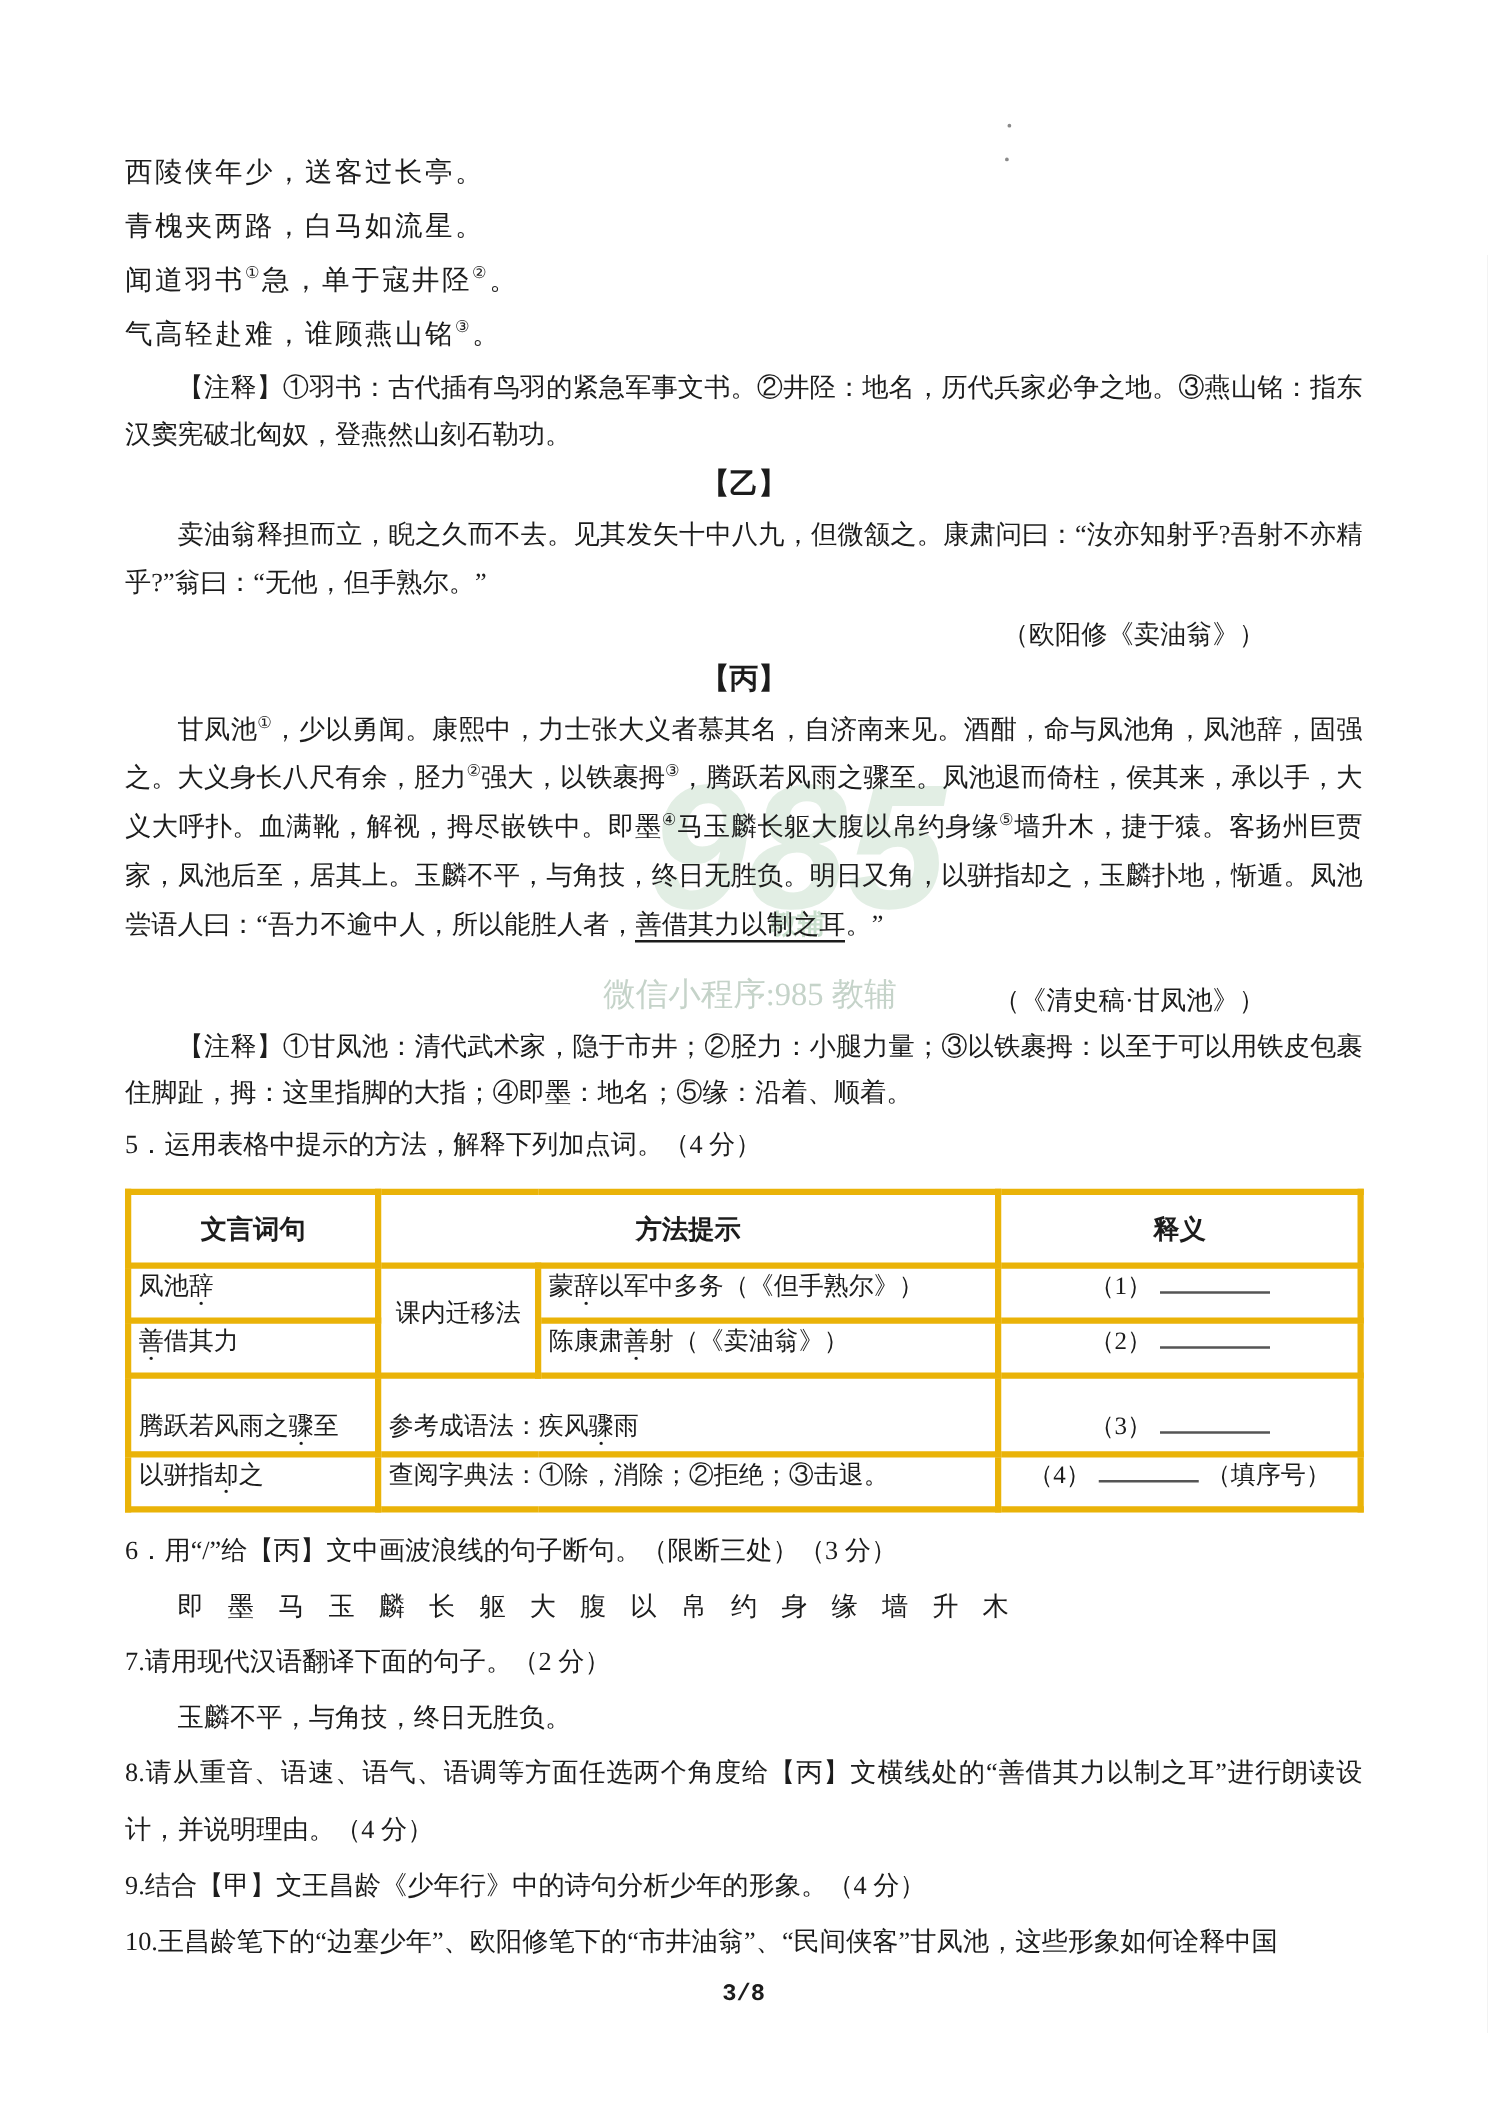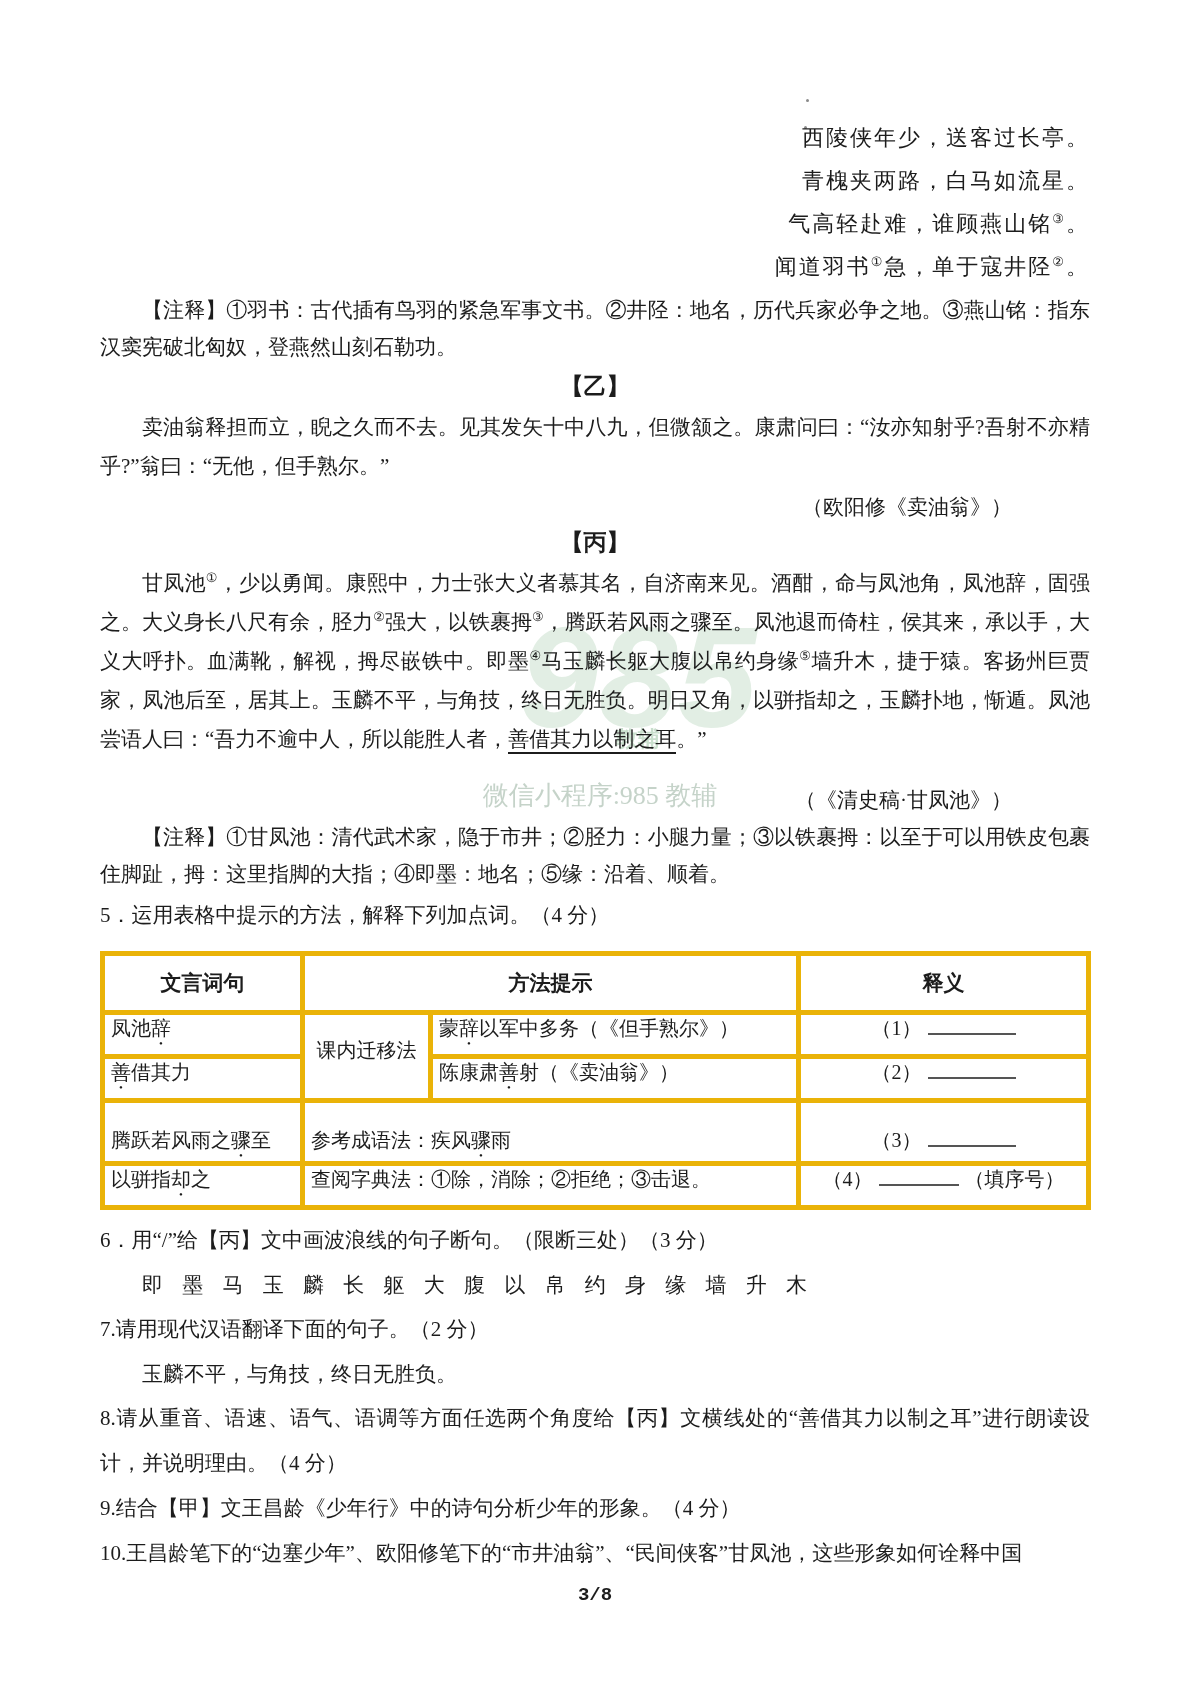--- a/index.html
+++ b/index.html
@@ -10,21 +10,21 @@
     height: 1683px;
     margin: 0 auto;
     background: #ffffff;
     font-family: "Liberation Serif", "DejaVu Serif", serif;
     color: #1c1c1c;
     overflow: hidden;
   }
   .content { position: relative; z-index: 1; padding: 0 100px; }
 
   
-  .poem { padding-top: 116px; text-align: right; }
+  .poem { padding-top: 116px; text-align: left; }
   .poem-line { font-size: 22px; line-height: 43px; letter-spacing: 2px; }
 
   
   .passage { font-size: 21px; line-height: 39px; text-align: justify; }
   .indent2 { text-indent: 2em; }
   .note { line-height: 37px; margin-top: 4px; }
 
   .section-heading {
     text-align: center; font-size: 23px; font-weight: bold;
     line-height: 28px; margin-top: 6px; margin-bottom: 8px;
@@ -109,22 +109,22 @@
     <div class="wm-num">985</div>
     <div class="wm-label">教辅</div>
   </div>
   <div class="wm-line">微信小程序:985 教辅</div>
 
   <div class="content">
 
     <div class="poem">
       <p class="poem-line"><span>西陵侠年少，送客过长亭。</span></p>
       <p class="poem-line"><span>青槐夹两路，白马如流星。</span></p>
+      <p class="poem-line"><span>闻道羽书</span><sup>①</sup><span>急，单于寇井陉</span><sup>②</sup><span>。</span></p>
       <p class="poem-line"><span>气高轻赴难，谁顾燕山铭</span><sup>③</sup><span>。</span></p>
-      <p class="poem-line"><span>闻道羽书</span><sup>①</sup><span>急，单于寇井陉</span><sup>②</sup><span>。</span></p>
     </div>
 
     <p class="passage indent2 note">【注释】①羽书：古代插有鸟羽的紧急军事文书。②井陉：地名，历代兵家必争之地。③燕山铭：指东汉窦宪破北匈奴，登燕然山刻石勒功。</p>
 
     <h3 class="section-heading">【乙】</h3>
     <p class="passage indent2">卖油翁释担而立，睨之久而不去。见其发矢十中八九，但微颔之。康肃问曰：“汝亦知射乎?吾射不亦精乎?”翁曰：“无他，但手熟尔。”</p>
     <p class="attribution">（欧阳修《卖油翁》）</p>
 
     <h3 class="section-heading">【丙】</h3>
     <p class="passage indent2"><span>甘凤池</span><sup>①</sup><span>，少以勇闻。康熙中，力士张大义者慕其名，自济南来见。酒酣，命与凤池角，凤池辞，固强之。大义身长八尺有余，胫力</span><sup>②</sup><span>强大，以铁裹拇</span><sup>③</sup><span>，腾跃若风雨之骤至。凤池退而倚柱，侯其来，承以手，大义大呼扑。血满靴，解视，拇尽嵌铁中。即墨</span><sup>④</sup><span>马玉麟长躯大腹以帛约身缘</span><sup>⑤</sup><span>墙升木，捷于猿。客扬州巨贾家，凤池后至，居其上。玉麟不平，与角技，终日无胜负。明日又角，以骈指却之，玉麟扑地，惭遁。凤池尝语人曰：“吾力不逾中人，所以能胜人者，</span><span class="u-line">善借其力以制之耳</span><span>。”</span></p>

